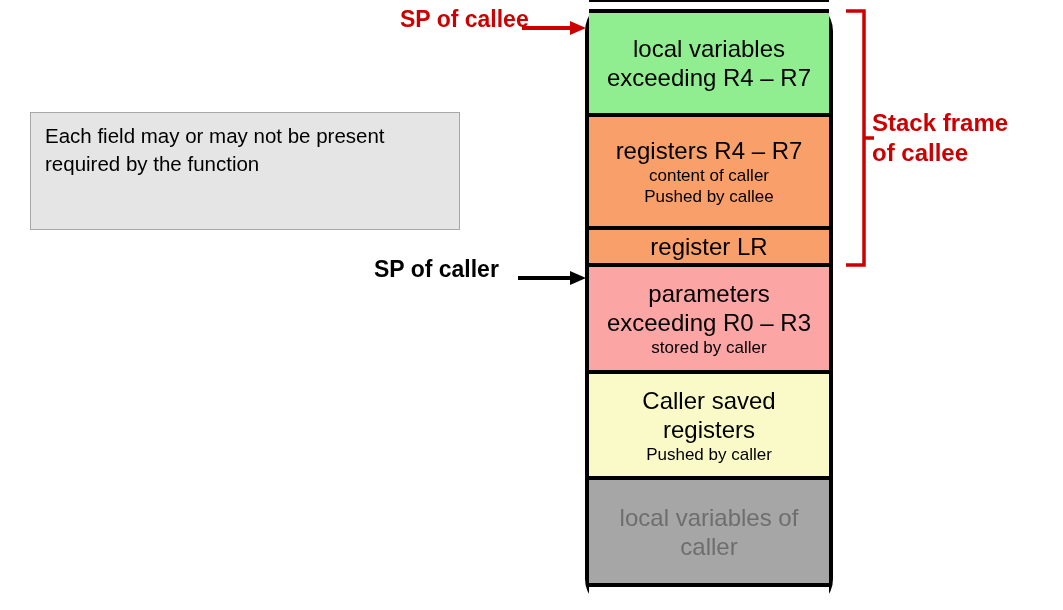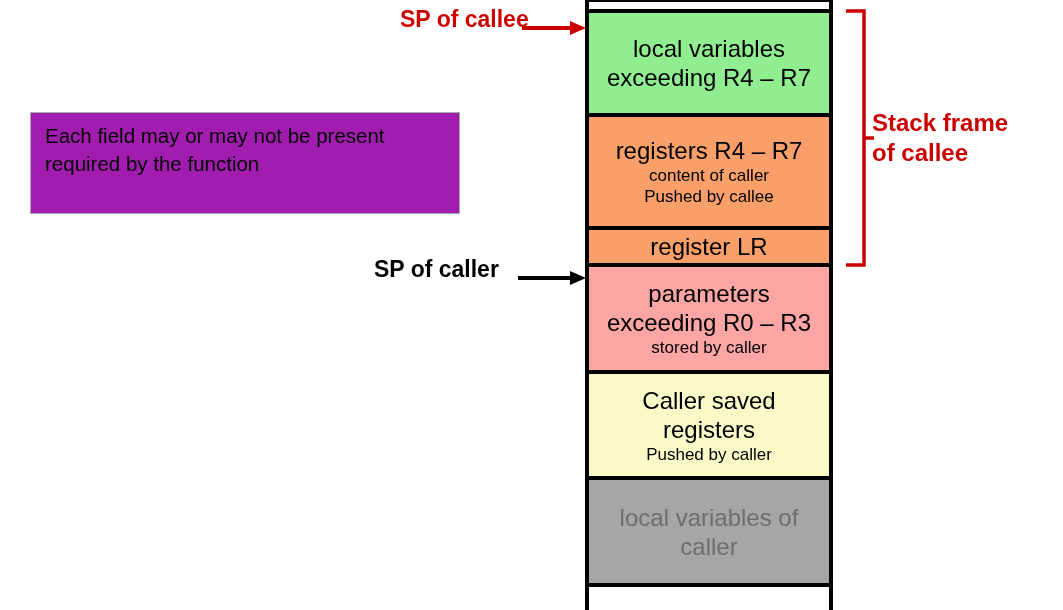--- a/index.html
+++ b/index.html
@@ -14,22 +14,22 @@
     position: relative;
     overflow: hidden;
   }
 
   
   #note-box {
     position: absolute;
     left: 30px;
     top: 112px;
     width: 430px;
-    height: 102px;
-    background: #a21caf;
+    height: 118px;
+    background: #e5e5e5;
     border: 1px solid #a8a8a8;
     box-sizing: border-box;
     padding: 9px 12px 0 14px;
   }
   #note-box .note-line {
     font-size: 20.5px;
     line-height: 28px;
     color: #000000;
     white-space: nowrap;
   }
@@ -37,20 +37,21 @@
   
   #stack-column {
     position: absolute;
     left: 585px;
     top: 0px;
     width: 248px;
     height: 610px;
     border-left: 4px solid #000000;
     border-right: 4px solid #000000;
     box-sizing: border-box;
+    border-radius: 31px;
   }
   .stack-cell {
     position: absolute;
     left: 0;
     width: 100%;
     box-sizing: border-box;
     border-top: 2px solid #000000;
     border-bottom: 2px solid #000000;
     display: flex;
     flex-direction: column;

